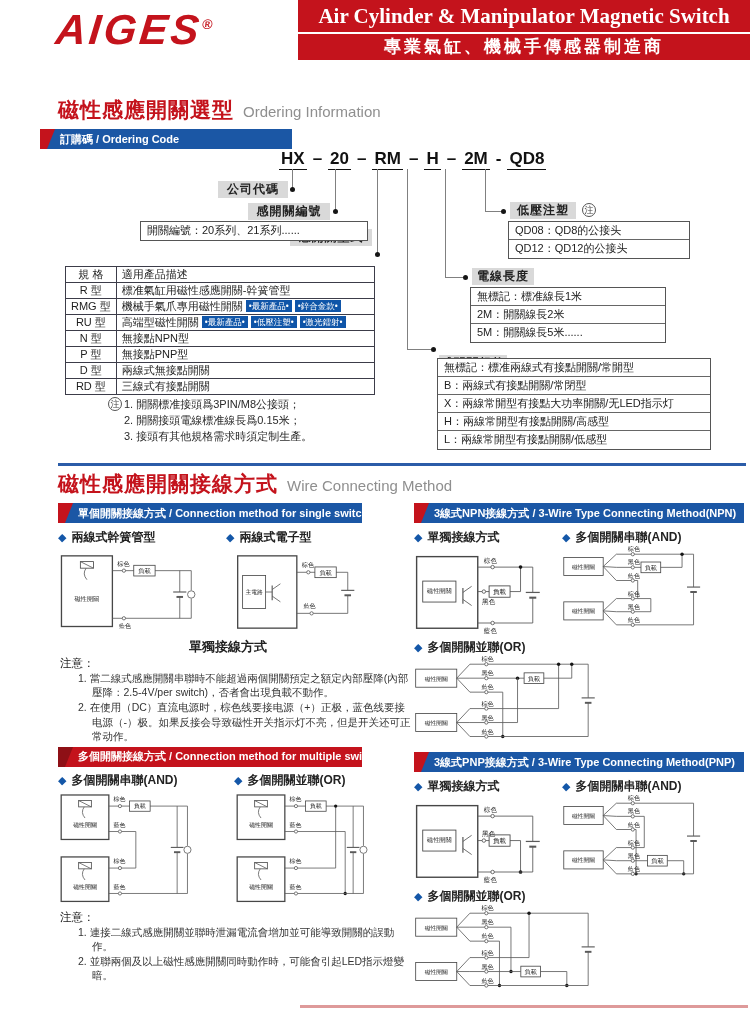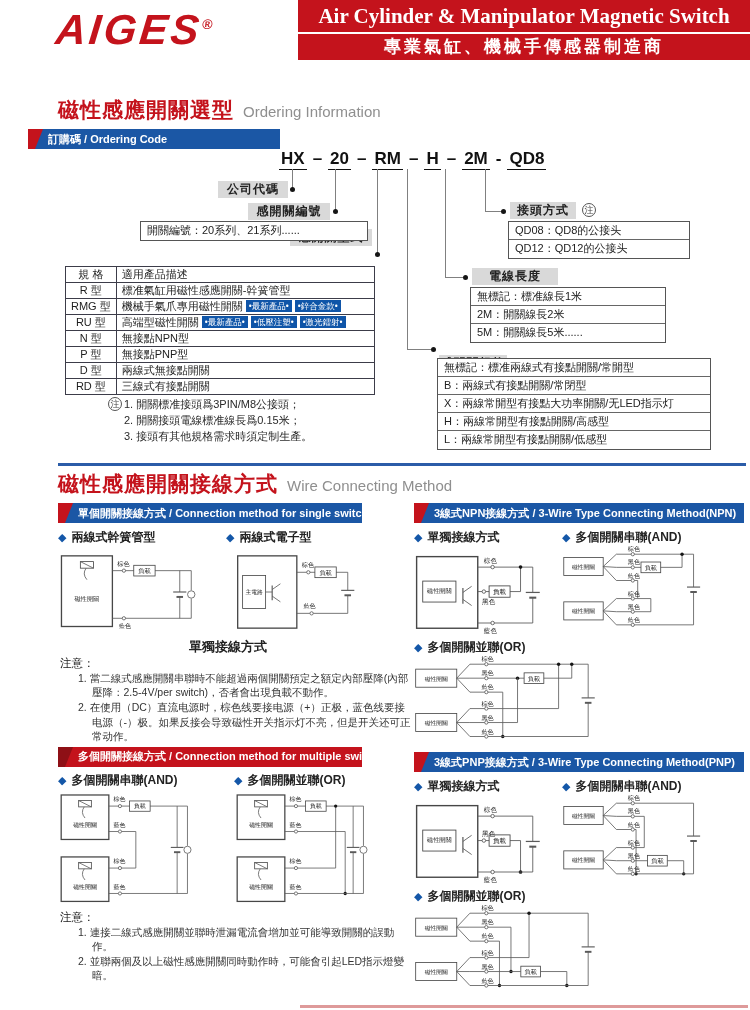--- a/index.html
+++ b/index.html
@@ -27,21 +27,21 @@
         font-size:21px;letter-spacing:1px;}
   .t-en{color:#8f8f8f;font-size:15px;margin-left:9px;}
 
   
   .ribbon{display:flex;align-items:center;height:20px;background:var(--blue);color:#fff;
           font-size:11px;font-weight:bold;overflow:hidden;white-space:nowrap;}
   .ribbon .flag{flex:none;width:17px;height:26px;background:var(--red);transform:skewX(-22deg);
                 margin:0 9px 0 -6px;}
   .ribbon.red{background:var(--red);}
   .ribbon.red .flag{background:#8E1016;}
-  .rb-order{width:252px;margin-left:28px;}
+  .rb-order{width:252px;margin-left:40px;}
 
   
   .order-area{position:relative;margin-left:58px;height:312px;font-size:11px;}
   .code-row{position:absolute;left:218px;top:0;display:flex;align-items:baseline;
             font-weight:bold;font-size:17px;color:#111;}
   .ct{margin:0 3px;}
   .ct.u{border-bottom:1.5px solid #111;padding:0 2px;}
   .vline,.hline{position:absolute;background:var(--line);}
   .vline{width:1px;} .hline{height:1px;}
   .cdot{position:absolute;width:5px;height:5px;border-radius:50%;background:#151515;}
@@ -139,23 +139,23 @@
     <div class="cdot" style="left:232px;top:38px"></div>
     <div class="cdot" style="left:275px;top:60px"></div>
     <div class="cdot" style="left:317px;top:103px"></div>
     <div class="cdot" style="left:373px;top:198px"></div>
     <div class="cdot" style="left:405px;top:126px"></div>
     <div class="cdot" style="left:443px;top:60px"></div>
 
     <div class="glabel" style="left:160px;top:32px;width:70px">公司代碼</div>
     <div class="glabel" style="left:190px;top:54px;width:82px">感開關編號</div>
     <div class="glabel" style="left:232px;top:80px;width:82px">感開關型式</div>
-    <div class="glabel" style="left:452px;top:53px;width:66px">接頭方式</div>
+    <div class="glabel" style="left:452px;top:53px;width:66px">低壓注塑</div>
     <div class="circ" style="left:524px;top:54px">注</div>
-    <div class="glabel" style="left:414px;top:119px;width:86px">電線長度</div>
+    <div class="glabel" style="left:414px;top:119px;width:62px">電線長度</div>
     <div class="glabel" style="left:381px;top:206px;width:68px">感開關規格</div>
 
     <div class="optbox" style="left:82px;top:72px;width:228px">
         <div class="opt-row">開關編號：20系列、21系列......</div>
       </div>
     <div class="optbox" style="left:450px;top:72px;width:182px">
         <div class="opt-row">QD08：QD8的公接头</div>
         <div class="opt-row">QD12：QD12的公接头</div>
       </div>
     <div class="optbox" style="left:412px;top:138px;width:196px">

